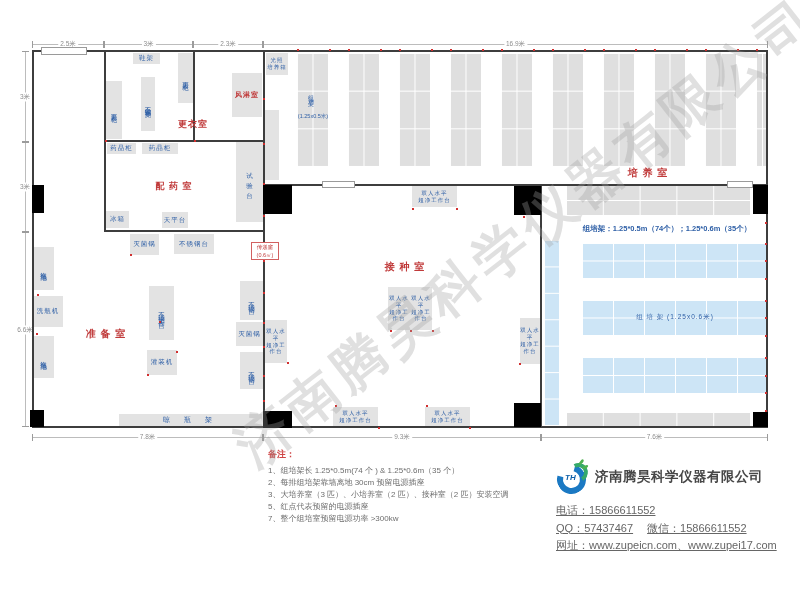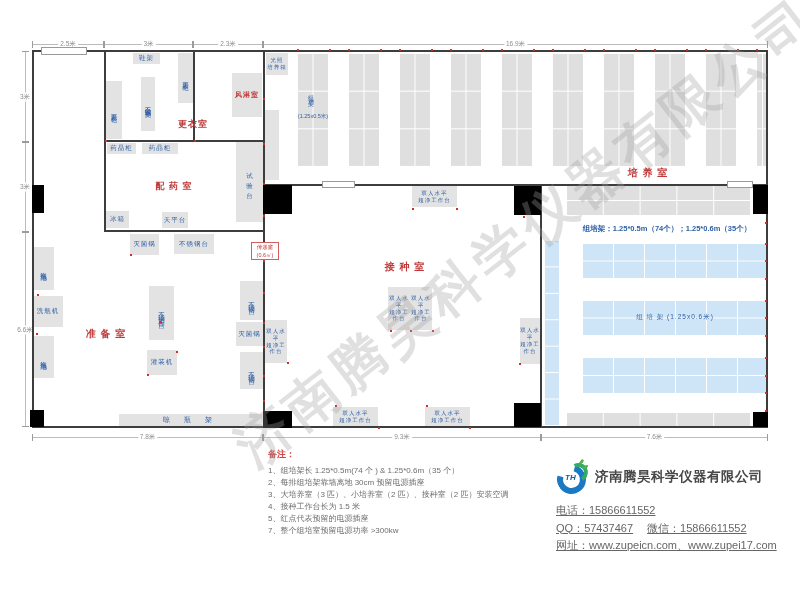--- a/index.html
+++ b/index.html
@@ -277,21 +277,20 @@
   </div>
 
 <div class="watermark">济南腾昊科学仪器有限公司</div>
 
 <div class="notes">
   <div class="notes-title">备注：</div>
   <div id="notes-list">
       <div class="note-item">1、组培架长 1.25*0.5m(74 个 ) &amp; 1.25*0.6m（35 个）</div>
       <div class="note-item">2、每排组培架靠墙离地 30cm 预留电源插座</div>
       <div class="note-item">3、大培养室（3 匹）、小培养室（2 匹）、接种室（2 匹）安装空调</div>
-      <div class="note-item">4、接种工作台长为 1.5 米</div>
       <div class="note-item">5、红点代表预留的电源插座</div>
       <div class="note-item">7、整个组培室预留电源功率 &gt;300kw</div>
     </div>
 </div>
 
 <div class="company">
   <div class="company-head">
     <div class="logo">
       <span class="lring"></span>
       <span class="lgreen"></span>

